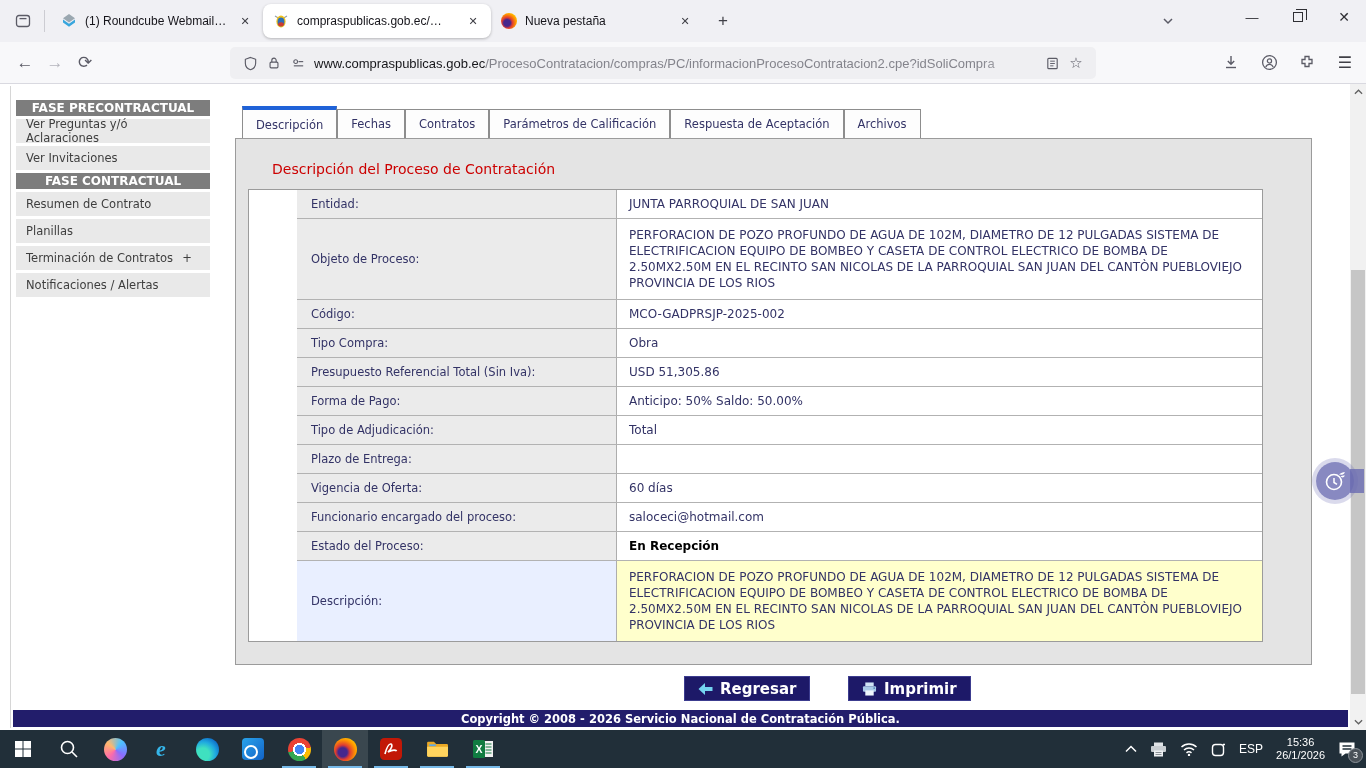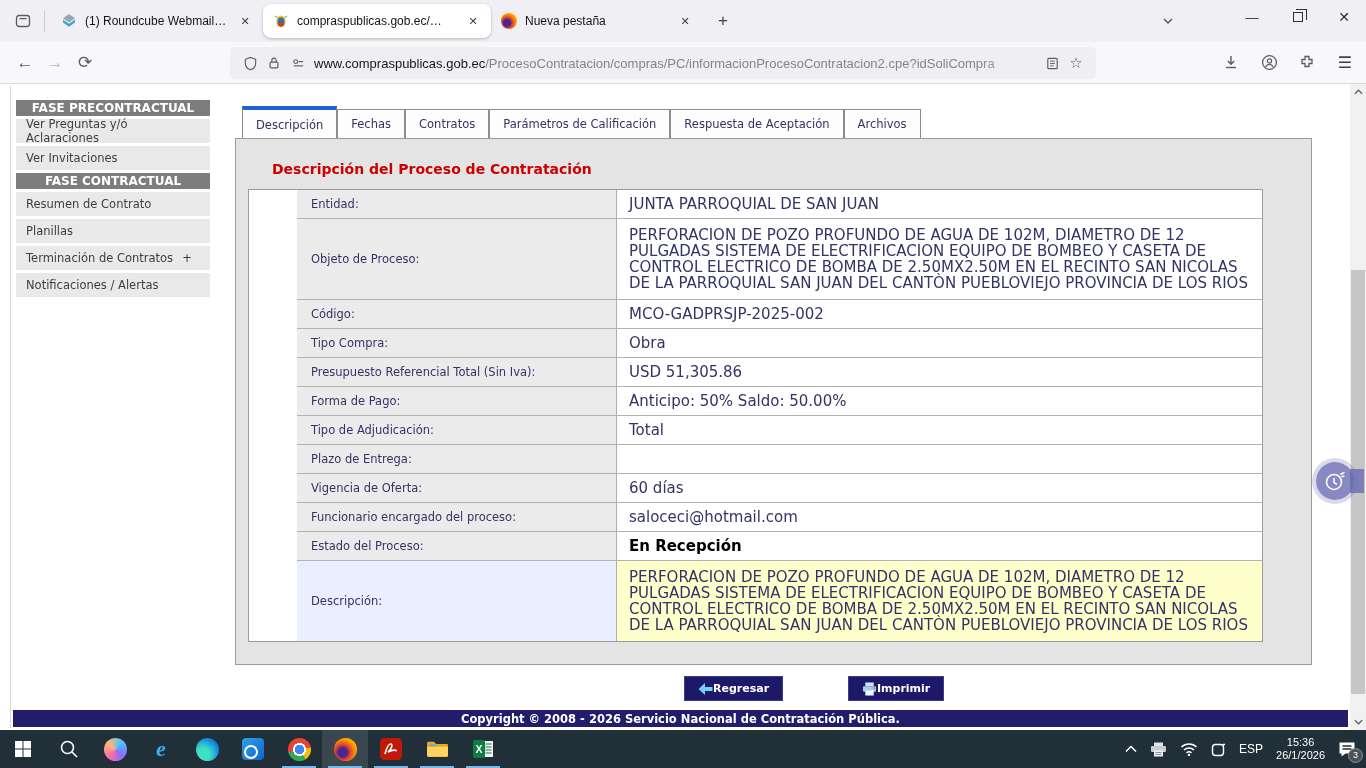--- a/index.html
+++ b/index.html
@@ -70,37 +70,37 @@
 
   
   .ptabs { position:absolute; left:242px; top:24px; height:31px; display:flex; align-items:flex-end; }
   .ptab { height:30px; background:#fdfdfd; border:1px solid #8d8d8d; color:#333366;
     font-size:11.5px; display:flex; align-items:center; padding:0 13px; cursor:pointer; }
   .ptab.active { border-top:4px solid #1f62d8; height:33px; border-bottom:none; font-weight:normal; }
 
   
   .cbox { position:absolute; left:235px; top:54px; width:1077px; height:527px;
     background:#e4e4e4; border:1px solid #9b9b9b; }
-  .ctitle { margin:22px 0 12px 36px; color:#cc0000; font-size:14px;font-weight:bold; }
+  .ctitle { margin:22px 0 12px 36px; color:#cc0000; font-size:14px; }
   .ptable { margin-left:12px; width:1015px; border:1px solid #9b9b9b; background:#fff;padding-left:48px; }
   .prow { display:flex; border-bottom:1px solid #b2b2b2; }
   .prow:last-child { border-bottom:none; }
   .prow .lbl { width:320px; flex:none; background:#ebebeb; color:#333366; font-size:11.5px;
     padding:7px 8px 7px 14px; display:flex; align-items:center; border-right:1px solid #adadad; }
-  .prow .val { flex:1; background:#fff; color:#333366; font-size:15px; line-height:16px;
+  .prow .val { flex:1; background:#fff; color:#333366; font-size:12px; line-height:16px;
     padding:6px 12px; display:flex; align-items:center; }
   .prow.tall .val { padding:8px 12px; }
   .prow.estado .val { font-weight:bold; color:#000; }
   .prow.desc .lbl { background:#e9efff; }
   .prow.desc .val { background:#ffffcc; }
 
   
   .abtn { position:absolute; top:592px; height:25px; display:inline-flex; align-items:center;
-    background:#1d1968; border:1px solid #3c3c8f; color:#fff; font-weight:bold;
-    font-size:11px; padding:0 13px; cursor:pointer; font-family:"DejaVu Sans", sans-serif; }
+    gap:7px; background:#1d1968; border:1px solid #3c3c8f; color:#fff; font-weight:bold;
+    font-size:15px; padding:0 13px; cursor:pointer; font-family:"DejaVu Sans", sans-serif; }
   .abtn.regresar { left:684px; }
   .abtn.imprimir { left:848px; }
 
   
   .pfooter { position:absolute; left:13px; right:18px; top:626px; height:17px;
     background:#221d6b; color:#fff; font-size:11.5px; font-weight:600;
     display:flex; align-items:center; justify-content:center; }
 
   
   .scroll { position:absolute; right:0; top:0; width:16px; height:646px; background:#f1f1f1; }

